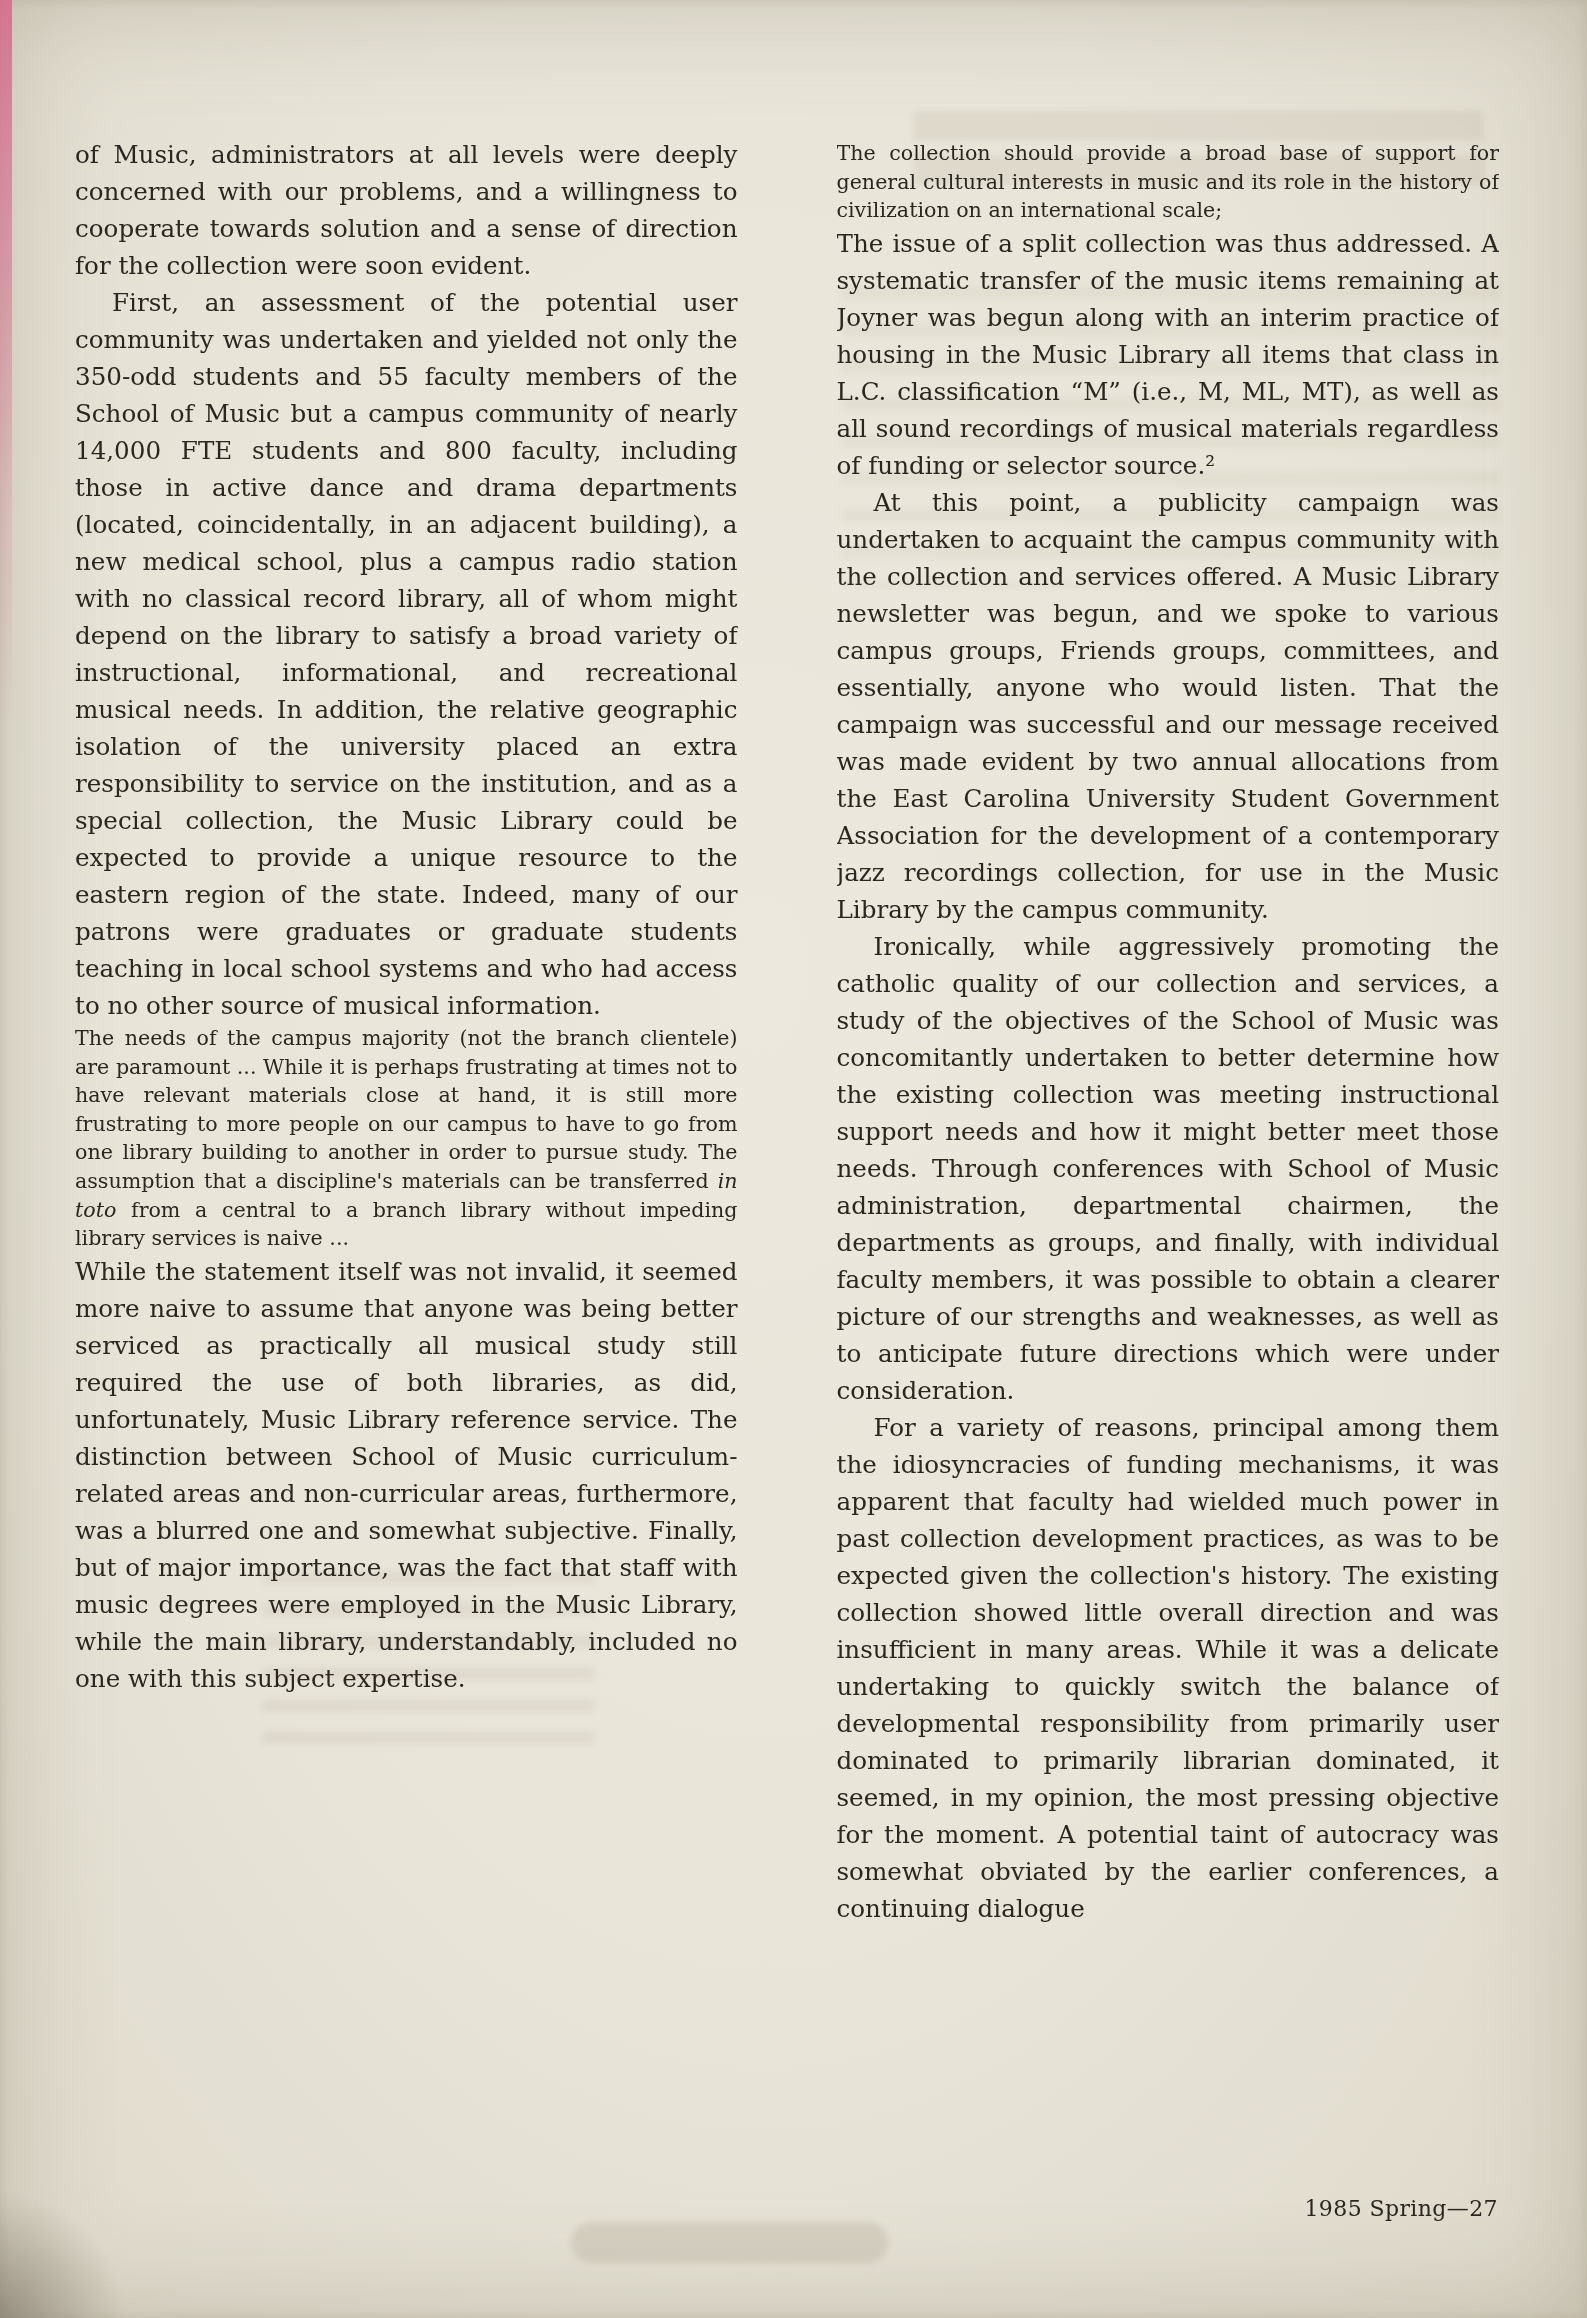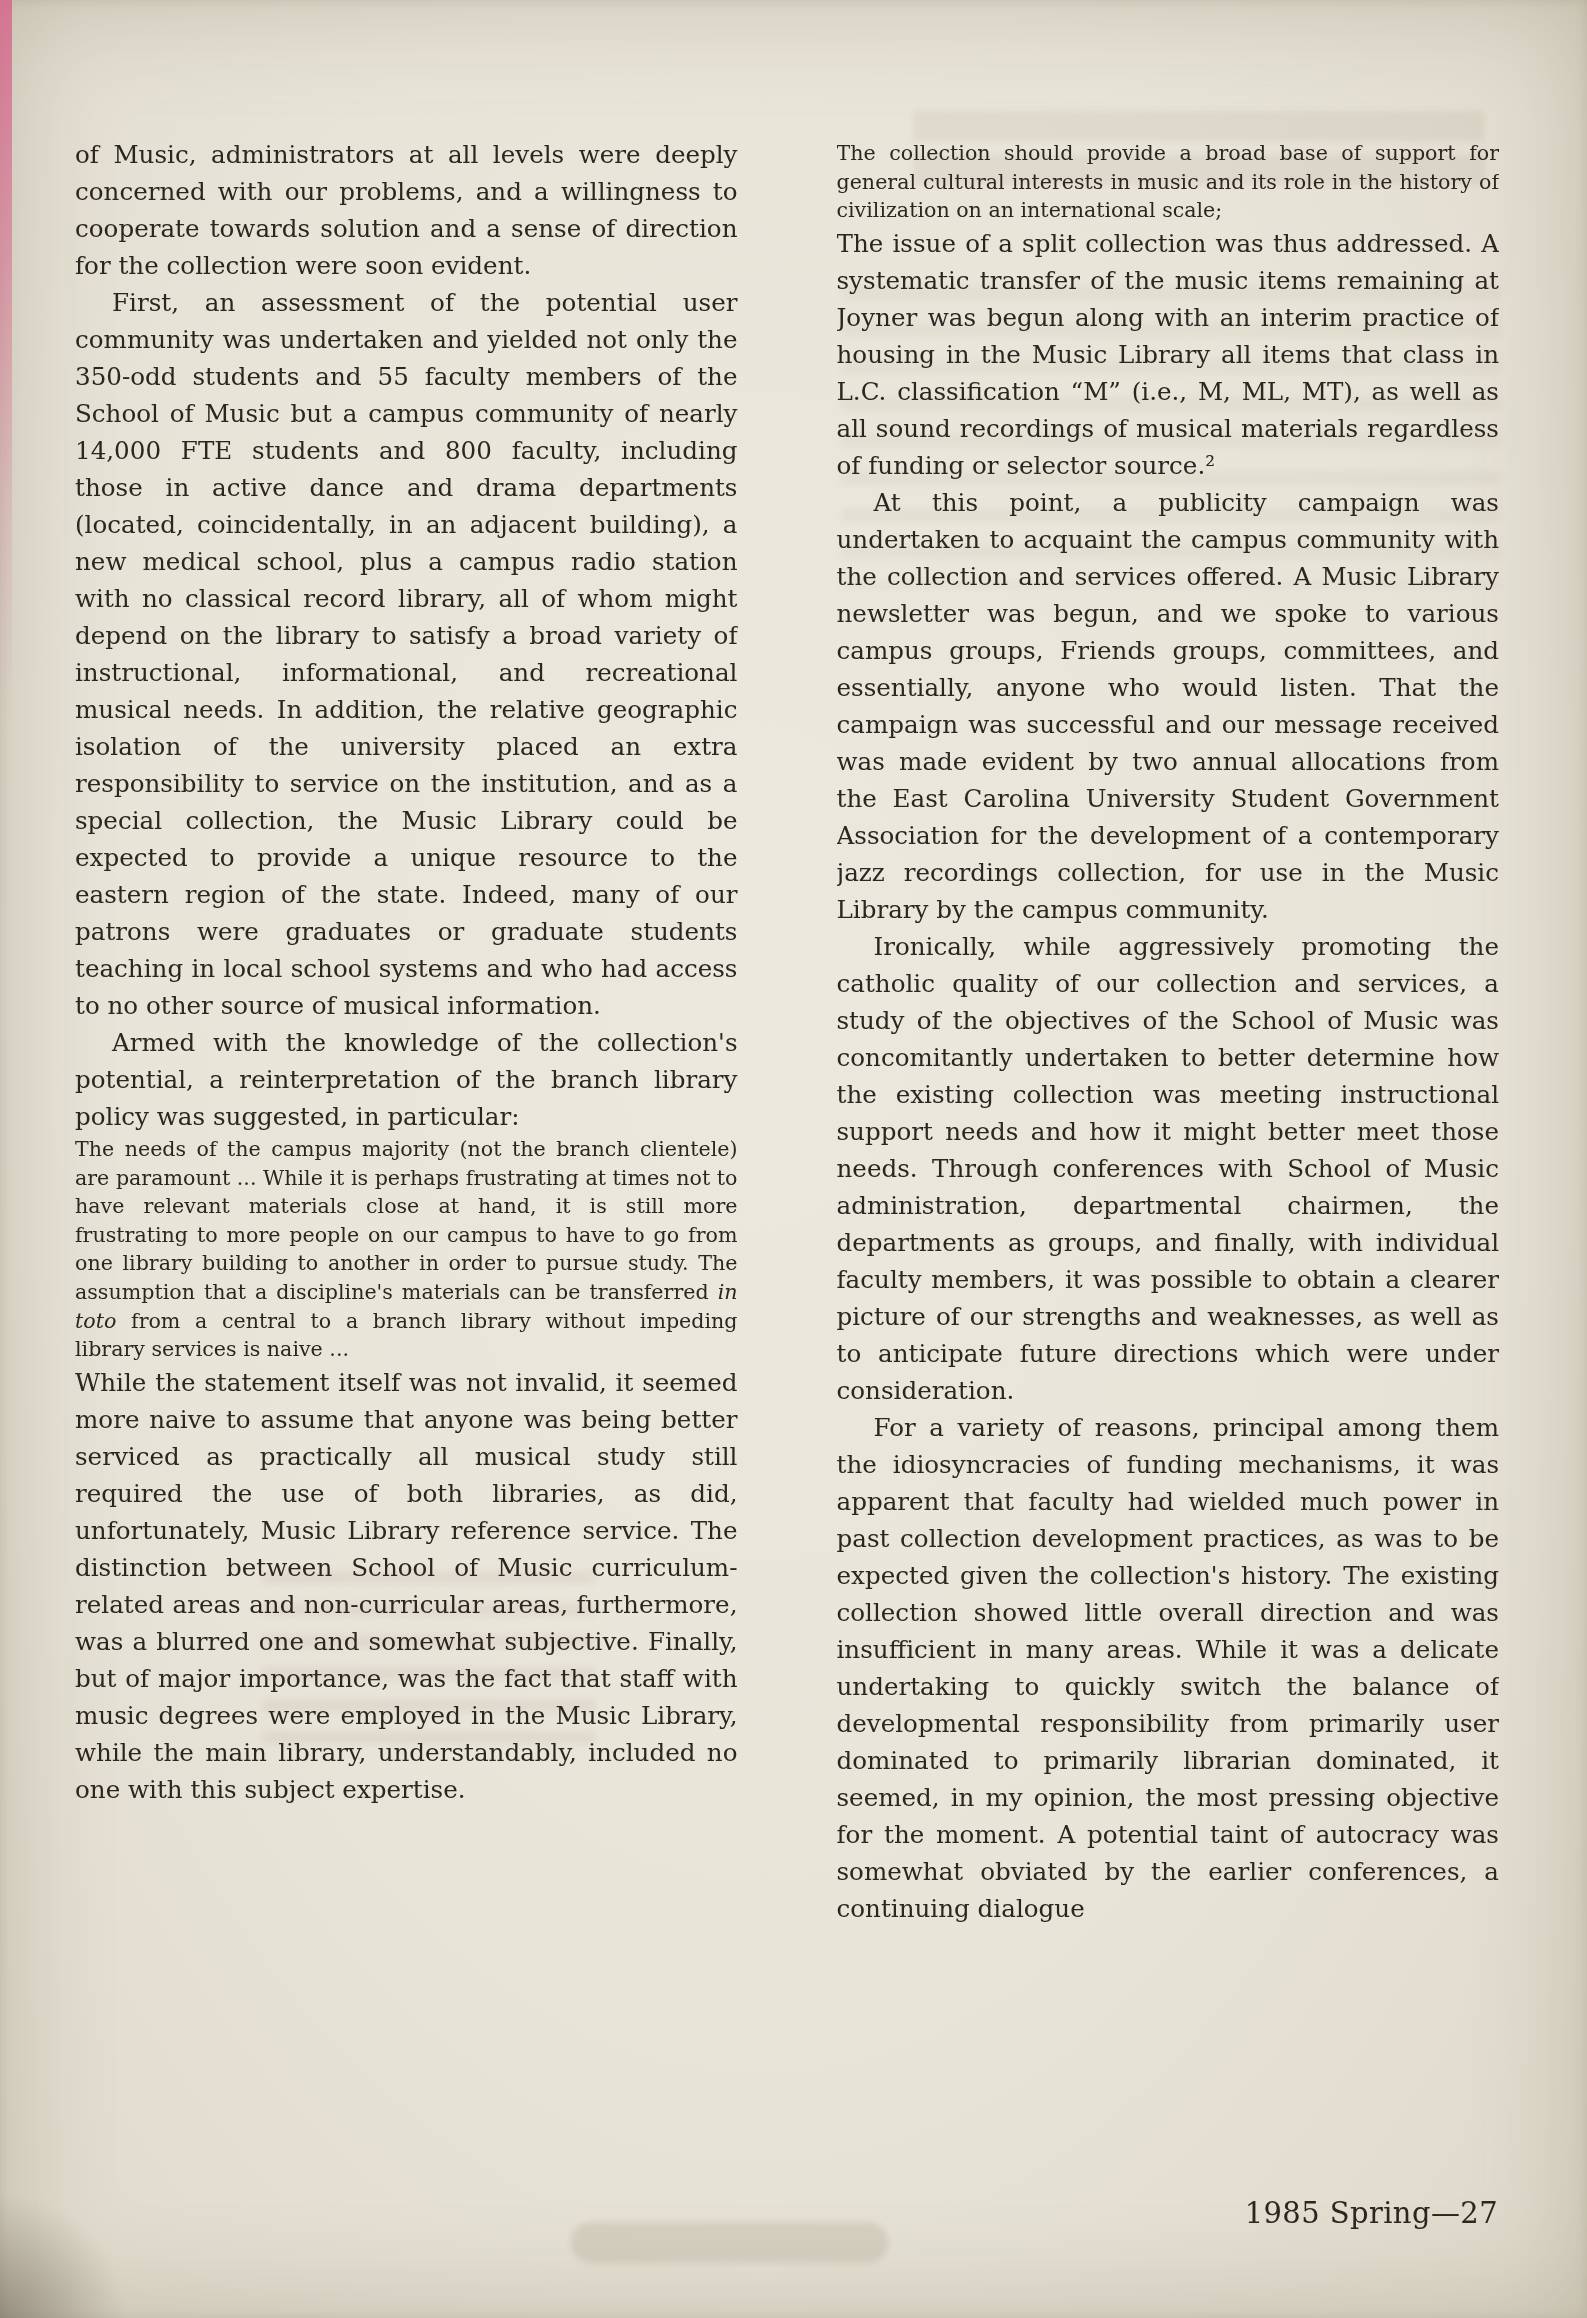--- a/index.html
+++ b/index.html
@@ -37,21 +37,21 @@
   .quote{
     font-size:20.6px;
     line-height:28.6px;
     text-align:justify;
     margin:22px 12.7px 22px 46px;
   }
   .col > .quote:first-child{ margin-top:3px; }
   .footer{
     position:absolute;
     right:89px; top:2196px;
-    font-size:29px;
+    font-size:22px;
     letter-spacing:0.4px;
     color:#2b2620;
     text-align:center;
   }
   
   .edge-pink{
     position:absolute;left:0;top:0;width:12px;height:730px;
     background:linear-gradient(to bottom,
       rgba(214,104,140,0.85) 0%,
       rgba(214,104,140,0.55) 35%,
@@ -98,21 +98,20 @@
 
   <div class="ghost g1"></div>
   <div class="ghost g4"></div>
   <div class="ghost g2"></div>
   <div class="ghost g3"></div>
 
   <div class="columns">
     <div class="col">
         <p class="body">of Music, administrators at all levels were deeply concerned with our problems, and a willingness to cooperate towards solution and a sense of direction for the collection were soon evident.</p>
         <p class="body indent">First, an assessment of the potential user community was undertaken and yielded not only the 350-odd students and 55 faculty members of the School of Music but a campus community of nearly 14,000 FTE students and 800 faculty, including those in active dance and drama departments (located, coincidentally, in an adjacent building), a new medical school, plus a campus radio station with no classical record library, all of whom might depend on the library to satisfy a broad variety of instructional, informational, and recreational musical needs. In addition, the relative geographic isolation of the university placed an extra responsibility to service on the institution, and as a special collection, the Music Library could be expected to provide a unique resource to the eastern region of the state. Indeed, many of our patrons were graduates or graduate students teaching in local school systems and who had access to no other source of musical information.</p>
-        <p class="body indent">Armed with the knowledge of the collection's potential, a reinterpretation of the branch library policy was suggested, in particular:</p>
         <p class="quote">The needs of the campus majority (not the branch clientele) are paramount ... While it is perhaps frustrating at times not to have relevant materials close at hand, it is still more frustrating to more people on our campus to have to go from one library building to another in order to pursue study. The assumption that a discipline's materials can be transferred <i>in toto</i> from a central to a branch library without impeding library services is naive ...</p>
         <p class="body">While the statement itself was not invalid, it seemed more naive to assume that anyone was being better serviced as practically all musical study still required the use of both libraries, as did, unfortunately, Music Library reference service. The distinction between School of Music curriculum-related areas and non-curricular areas, furthermore, was a blurred one and somewhat subjective. Finally, but of major importance, was the fact that staff with music degrees were employed in the Music Library, while the main library, understandably, included no one with this subject expertise.</p>
       </div>
     <div class="col">
         <p class="quote">The collection should provide a broad base of support for general cultural interests in music and its role in the history of civilization on an international scale;</p>
         <p class="body">The issue of a split collection was thus addressed. A systematic transfer of the music items remaining at Joyner was begun along with an interim practice of housing in the Music Library all items that class in L.C. classification “M” (i.e., M, ML, MT), as well as all sound recordings of musical materials regardless of funding or selector source.²</p>
         <p class="body indent">At this point, a publicity campaign was undertaken to acquaint the campus community with the collection and services offered. A Music Library newsletter was begun, and we spoke to various campus groups, Friends groups, committees, and essentially, anyone who would listen. That the campaign was successful and our message received was made evident by two annual allocations from the East Carolina University Student Government Association for the development of a contemporary jazz recordings collection, for use in the Music Library by the campus community.</p>
         <p class="body indent">Ironically, while aggressively promoting the catholic quality of our collection and services, a study of the objectives of the School of Music was concomitantly undertaken to better determine how the existing collection was meeting instructional support needs and how it might better meet those needs. Through conferences with School of Music administration, departmental chairmen, the departments as groups, and finally, with individual faculty members, it was possible to obtain a clearer picture of our strengths and weaknesses, as well as to anticipate future directions which were under consideration.</p>
         <p class="body indent">For a variety of reasons, principal among them the idiosyncracies of funding mechanisms, it was apparent that faculty had wielded much power in past collection development practices, as was to be expected given the collection's history. The existing collection showed little overall direction and was insufficient in many areas. While it was a delicate undertaking to quickly switch the balance of developmental responsibility from primarily user dominated to primarily librarian dominated, it seemed, in my opinion, the most pressing objective for the moment. A potential taint of autocracy was somewhat obviated by the earlier conferences, a continuing dialogue</p>
       </div>

